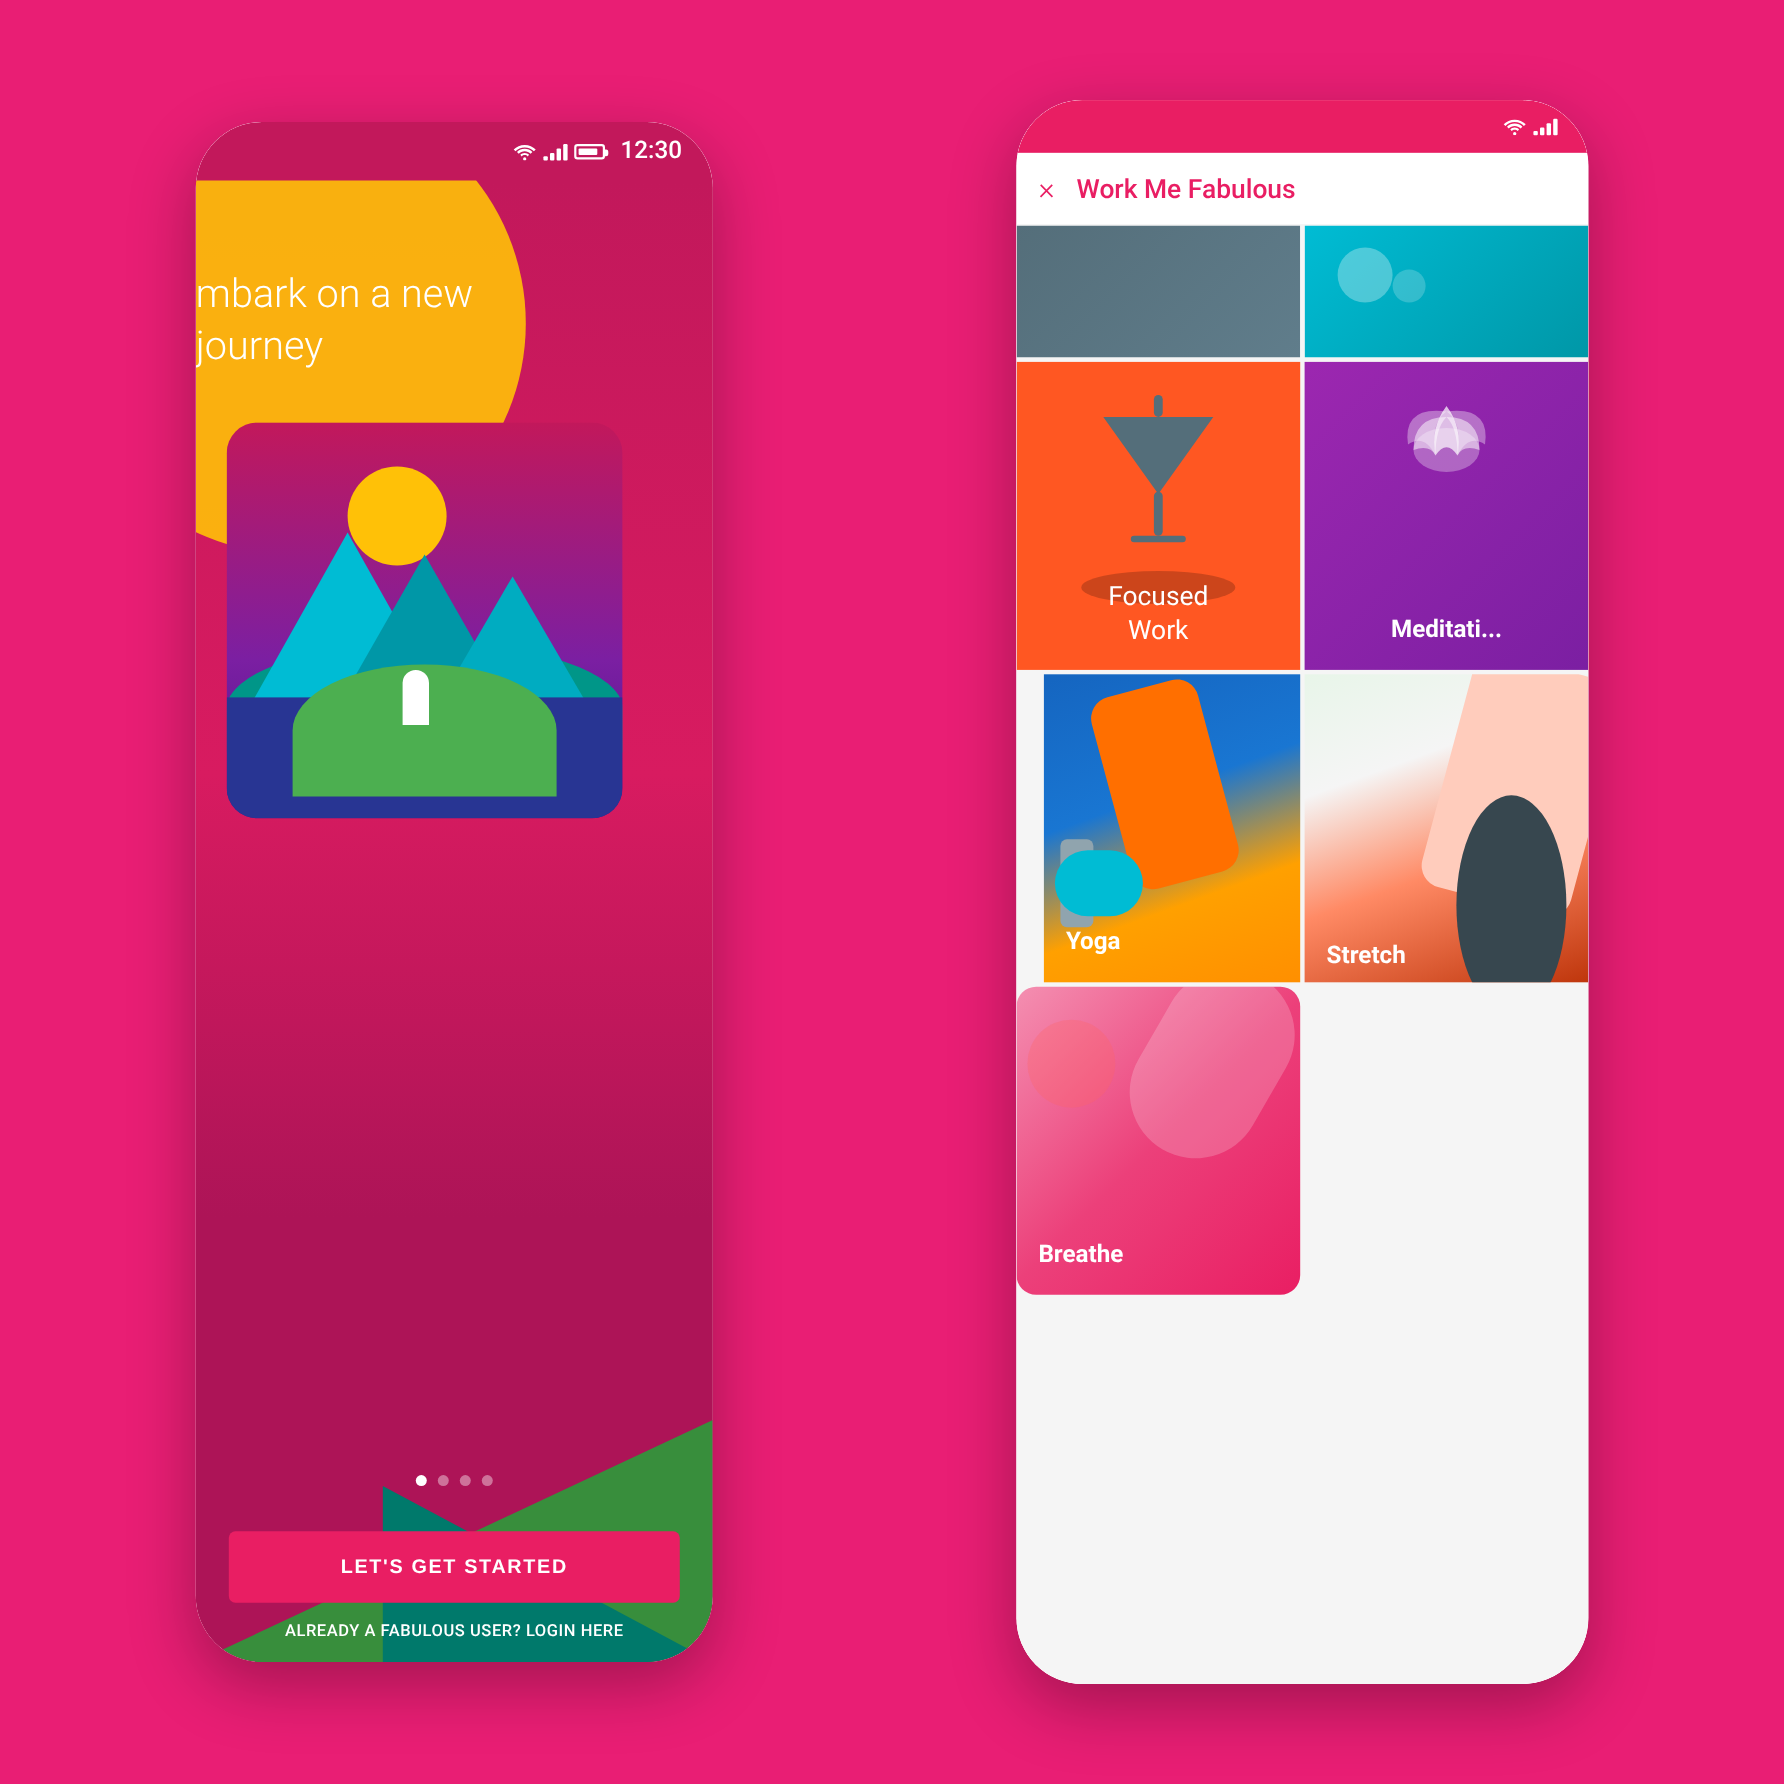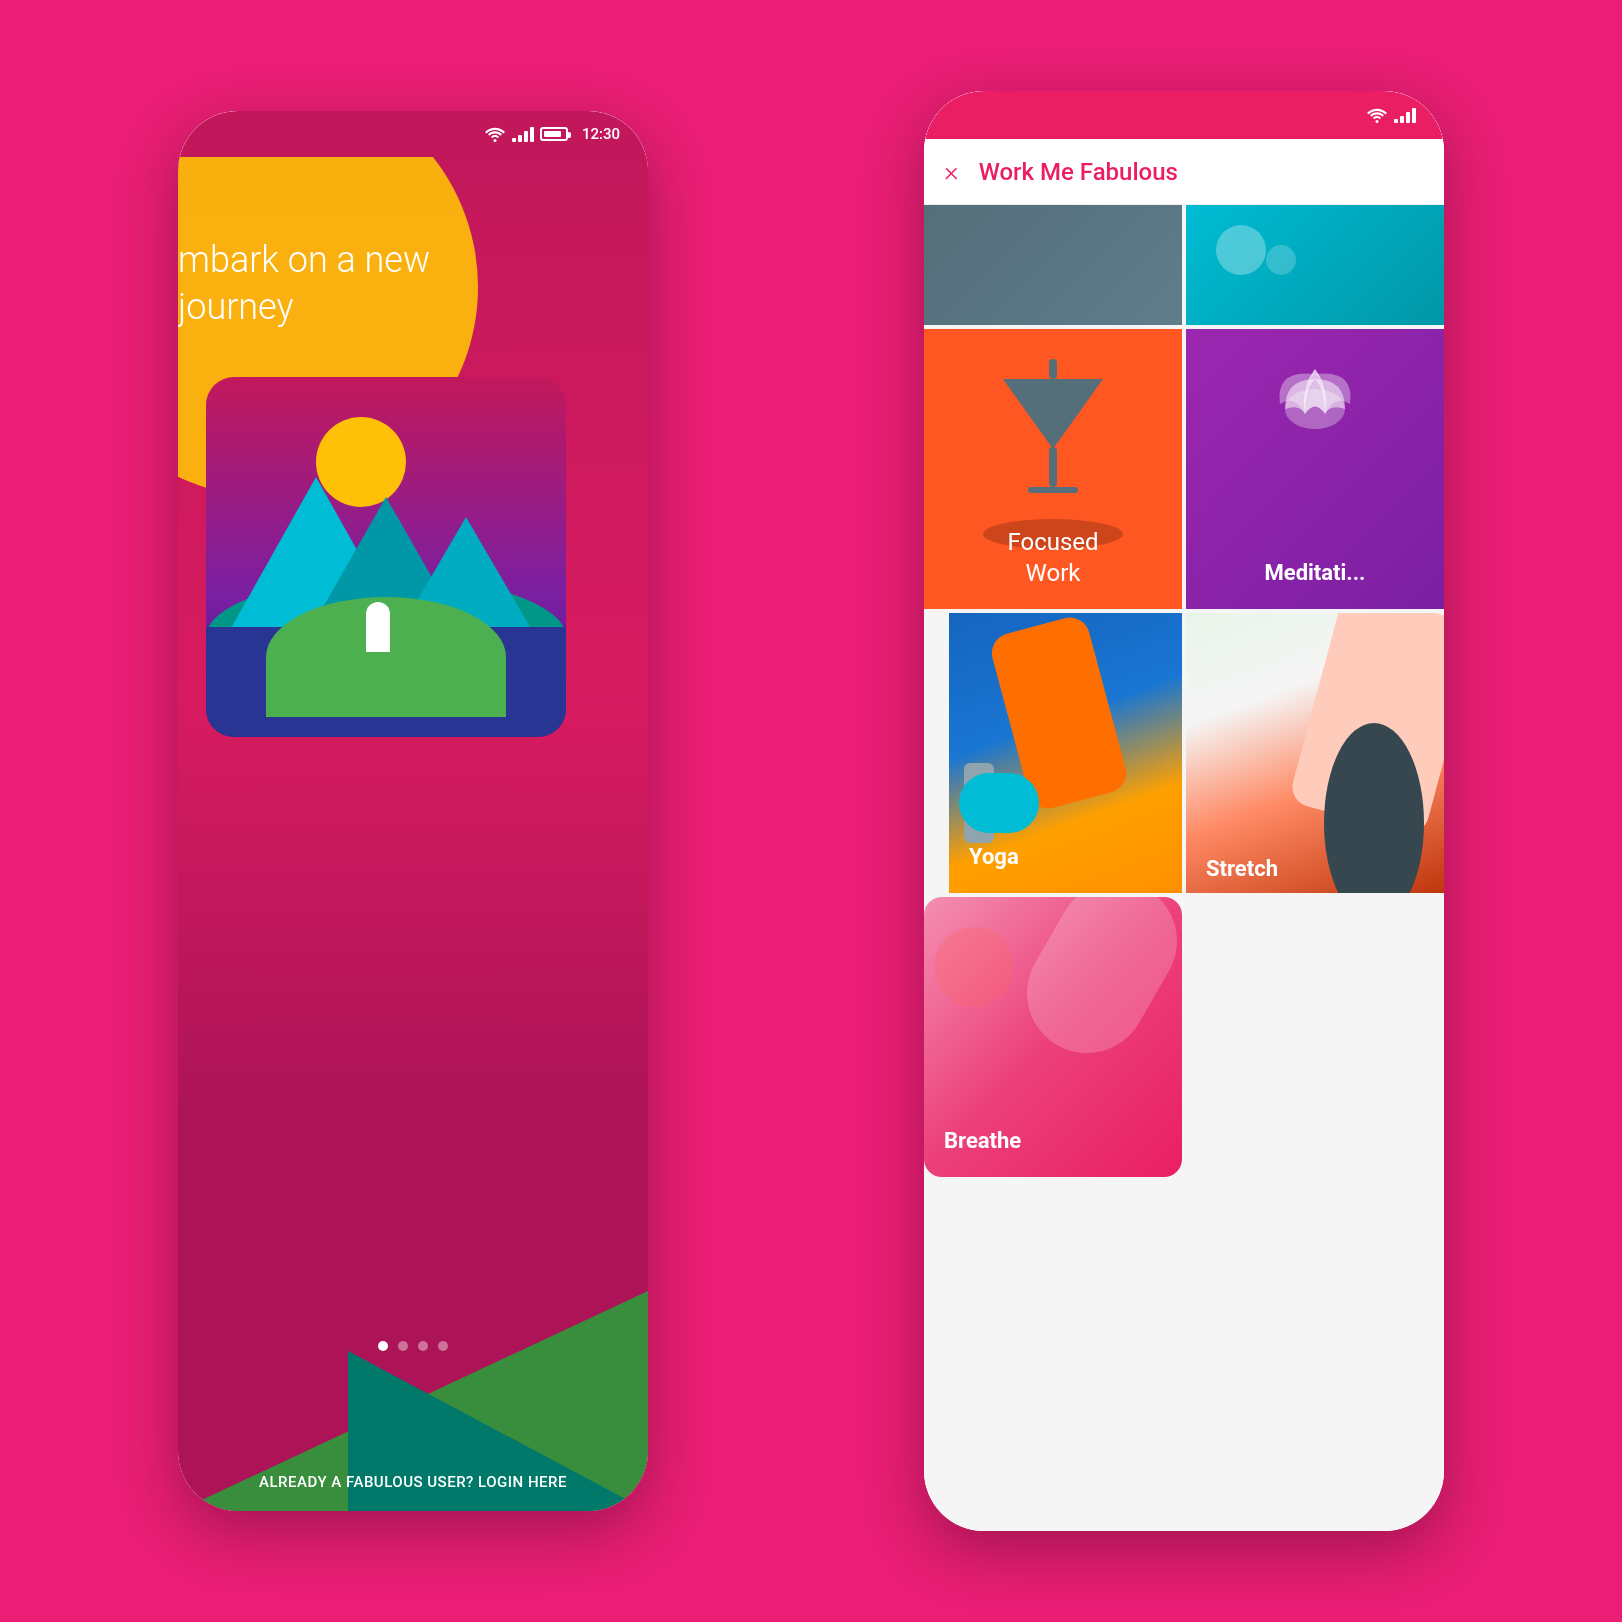--- a/index.html
+++ b/index.html
@@ -50,21 +50,21 @@
       display: flex;
       justify-content: flex-end;
       align-items: center;
       padding: 14px 28px;
       background: transparent;
       gap: 8px;
     }
 
     .status-bar .time {
       color: white;
-      font-size: 15px;
+      font-size: 22px;
       font-weight: 500;
       margin-left: 8px;
     }
 
     
     .phone1-content {
       flex: 1;
       background: linear-gradient(180deg, #C2185B 0%, #D81B60 40%, #AD1457 70%);
       position: relative;
       display: flex;
@@ -678,20 +678,21 @@
           <div class="dot active"></div>
           <div class="dot"></div>
           <div class="dot"></div>
           <div class="dot"></div>
         </div>
 
         <div class="green-triangle"></div>
         <div class="teal-triangle"></div>
 
         <div class="cta-area">
+          <button class="get-started-btn">LET'S GET STARTED</button>
           <div class="login-text">ALREADY A FABULOUS USER? LOGIN HERE</div>
         </div>
       </div>
     </div>
   </div>
 
   <div class="phone2">
     <div class="phone2-inner">
 
       <div class="phone2-status">

